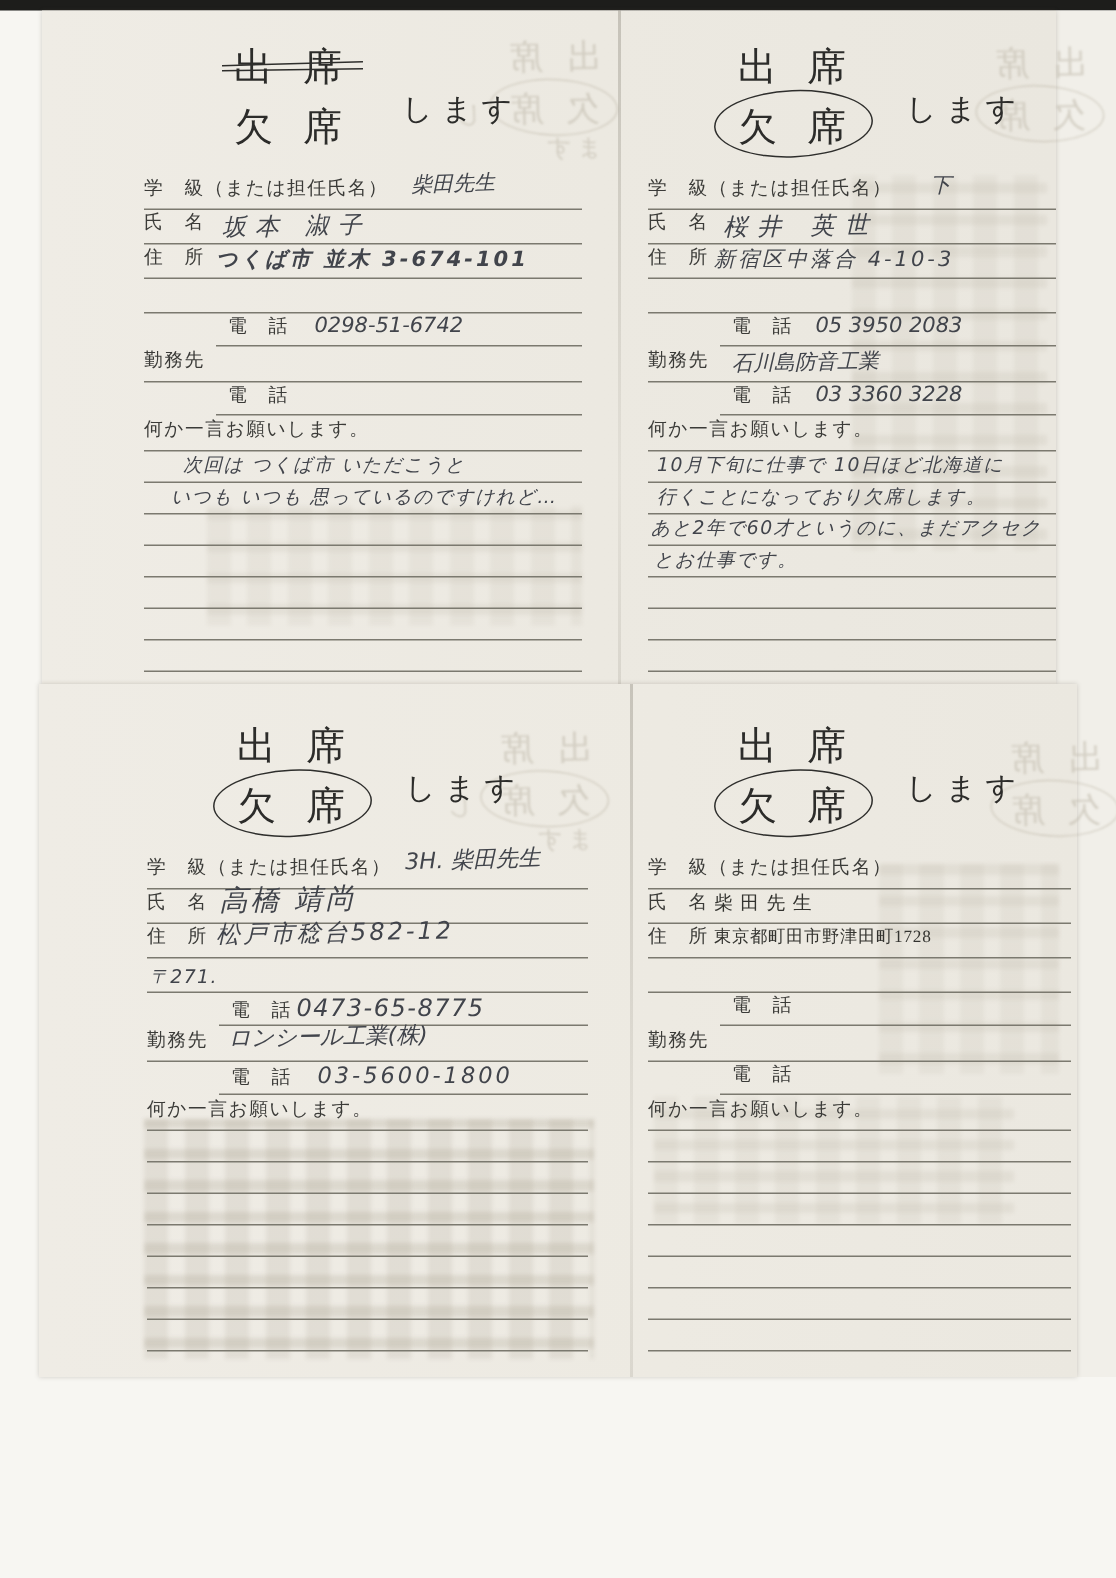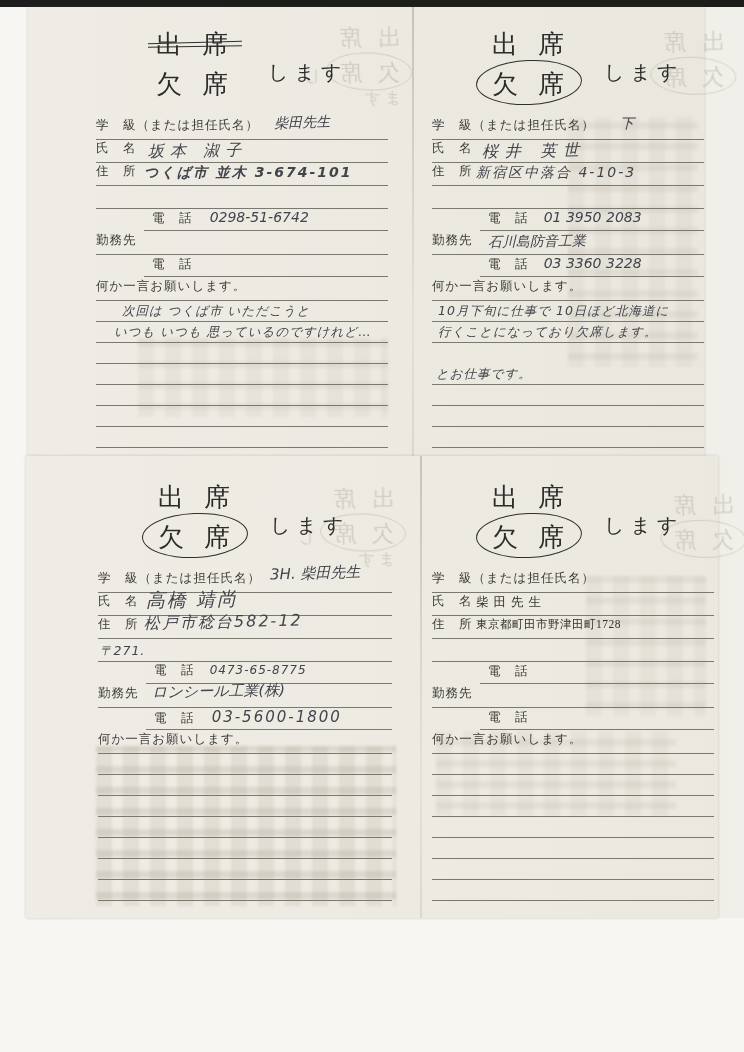--- a/index.html
+++ b/index.html
@@ -138,35 +138,36 @@
       <span class="lbl">氏　名</span>
       <span class="val hw" style="left:50px;font-size:16px;letter-spacing:7px;transform:rotate(-1deg);">桜井 英世</span>
     </div>
     <div class="row" style="top:142px;">
       <span class="lbl">住　所</span>
       <span class="val hw hw-md" style="left:44px;letter-spacing:2px;">新宿区中落合 4-10-3</span>
     </div>
     <div class="row" style="top:165px;"></div>
     <div class="row indent-row" style="top:188px;">
       <div class="inner"><span class="lbl">電　話</span>
-        <span class="hw hw-md" style="margin-left:12px;">01 3950 2083</span></div>
+        <span class="hw hw-md" style="margin-left:12px;">05 3950 2083</span></div>
     </div>
     <div class="row" style="top:211px;">
       <span class="lbl">勤務先</span>
       <span class="val hw hw-md" style="left:56px;transform:rotate(-1deg);">石川島防音工業</span>
     </div>
     <div class="row indent-row" style="top:234px;">
       <div class="inner"><span class="lbl">電　話</span>
         <span class="hw hw-md" style="margin-left:12px;">03 3360 3228</span></div>
     </div>
     <div class="row" style="top:257px;">
       <span class="lbl">何か一言お願いします。</span>
     </div>
     <div class="c-line" style="top:280px;"><span class="hw hw-sm" style="margin-left:6px;">10月下旬に仕事で 10日ほど北海道に</span></div>
     <div class="c-line" style="top:301px;"><span class="hw hw-sm" style="margin-left:6px;">行くことになっており欠席します。</span></div>
+    <div class="c-line" style="top:322px;"><span class="hw hw-sm" style="margin-left:2px;">あと2年で60才というのに、まだアクセク</span></div>
     <div class="c-line" style="top:343px;"><span class="hw hw-sm" style="margin-left:4px;">とお仕事です。</span></div>
     <div class="c-line" style="top:364px;"><span class="hw hw-sm"></span></div>
     <div class="c-line" style="top:385px;"><span class="hw hw-sm"></span></div>
     <div class="c-line" style="top:406px;"><span class="hw hw-sm"></span></div>
   </div>
 </div>
 
 <div class="sheet" id="sheet-bottom">
   <div class="fold-line" style="left:394px;"></div>
 
@@ -198,21 +199,21 @@
     </div>
     <div class="row" style="top:142px;">
       <span class="lbl">住　所</span>
       <span class="val hw" style="left:46px;top:-4px;font-size:16px;letter-spacing:2px;transform:rotate(-1deg);">松戸市稔台582-12</span>
     </div>
     <div class="row" style="top:165px;">
       <span class="postal hw hw-sm">〒271.</span>
     </div>
     <div class="row indent-row" style="top:188px;">
       <div class="inner"><span class="lbl">電　話</span>
-        <span class="hw" style="margin-left:12px;font-size:12px;letter-spacing:1px;">0473-65-8775</span></div>
+        <span class="hw" style="font-size:16px;letter-spacing:1px;">0473-65-8775</span></div>
     </div>
     <div class="row" style="top:211px;">
       <span class="lbl">勤務先</span>
       <span class="val hw" style="left:54px;top:-3px;font-size:15px;transform:rotate(-1deg);">ロンシール工業(株)</span>
     </div>
     <div class="row indent-row" style="top:234px;">
       <div class="inner"><span class="lbl">電　話</span>
         <span class="hw" style="margin-left:14px;font-size:15px;letter-spacing:2px;">03-5600-1800</span></div>
     </div>
     <div class="row" style="top:257px;">

